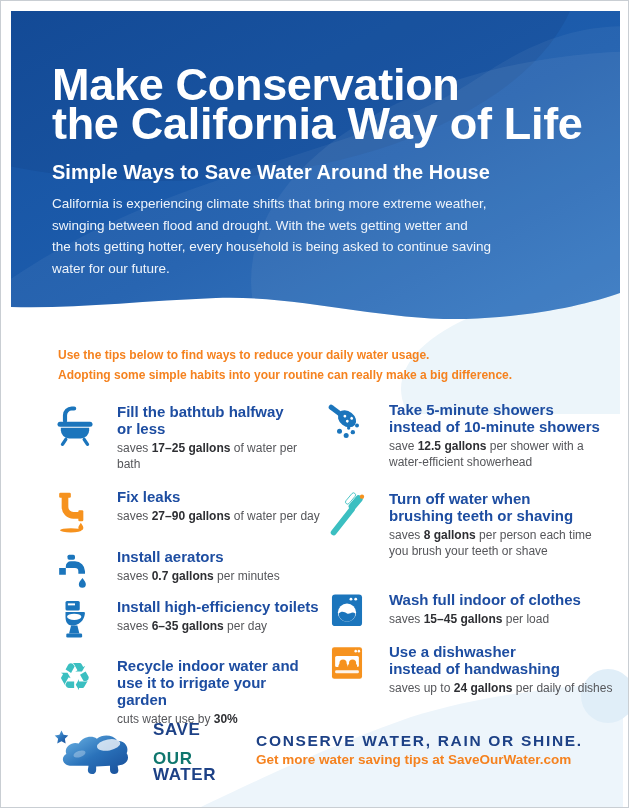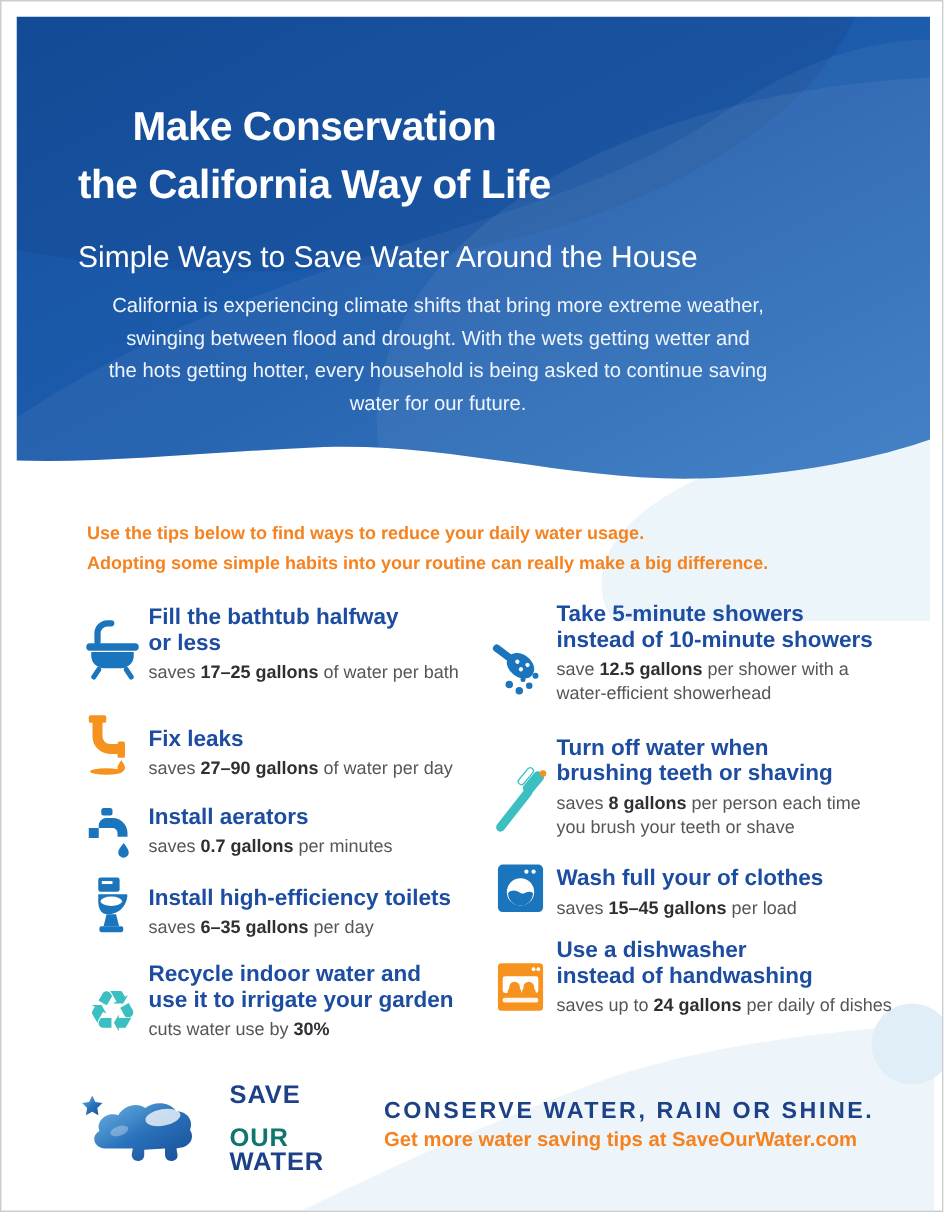--- a/index.html
+++ b/index.html
@@ -10,31 +10,31 @@
   }
   
   .blob-svg{position:absolute;z-index:0;display:block;}
   #blob-topright{left:10px;top:288px;}
   #blob-bottom{left:10px;top:670px;}
   #blob-circle{position:absolute;left:580px;top:668px;width:54px;height:54px;border-radius:50%;
     background:#e0eef8;z-index:0;}
   
   #header-svg{position:absolute;left:10px;top:10px;z-index:1;display:block;}
   .header-text{position:absolute;z-index:2;color:#ffffff;left:51px;}
-  #page-title{top:64px;font-size:27px;line-height:39px;font-weight:800;letter-spacing:-0.3px;white-space:pre-line;text-align:center;}
-  #page-subtitle{top:159px;font-size:20px;line-height:24px;font-weight:400;}
-  #page-paragraph{top:192px;width:480px;font-size:13.5px;line-height:21.5px;font-weight:400;white-space:pre-line;color:#eef4fb;text-align:center;}
+  #page-title{top:64px;font-size:45px;line-height:39px;font-weight:800;letter-spacing:-0.3px;white-space:pre-line;}
+  #page-subtitle{top:159px;font-size:20px;line-height:24px;font-weight:700;}
+  #page-paragraph{top:192px;width:480px;font-size:13.5px;line-height:21.5px;font-weight:400;white-space:pre-line;color:#eef4fb;}
   
   #intro{position:absolute;z-index:2;left:57px;top:344px;width:545px;
     font-size:12px;line-height:20px;font-weight:800;color:#f5821f;white-space:pre-line;}
   
   .tip-col{position:absolute;z-index:2;}
   #col-left{left:53px;top:402px;width:266px;}
   #col-right{left:325px;top:400px;width:290px;}
-  .tip{display:flex;gap:3px;align-items:flex-end;}
+  .tip{display:flex;gap:21px;align-items:flex-start;}
   .tip-icon{flex:0 0 42px;width:42px;display:flex;justify-content:center;}
   .tip-title{font-size:15px;line-height:17px;font-weight:800;color:#1d4da1;white-space:pre-line;}
   .tip-detail{font-size:12px;line-height:16px;color:#55565a;margin-top:3px;}
   .tip-detail b{color:#2e2f33;font-weight:700;}
   .pl{white-space:pre-line;}
   .glyph-recycle{font-family:"DejaVu Sans", sans-serif;font-size:38px;line-height:40px;color:#3bbfc1;font-weight:700;}
   
   #bear-svg{position:absolute;left:48px;top:708px;z-index:2;}
   #logo-text{position:absolute;left:152px;top:721px;z-index:2;font-weight:800;font-size:17px;line-height:16.5px;letter-spacing:0.6px;}
   #logo-text .w1,#logo-text .w3{color:#1d4186;}
@@ -182,21 +182,21 @@
         </svg>
       </div>
       <div class="tip-text">
         <div class="tip-title">Take 5-minute showers
 instead of 10-minute showers</div>
         <div class="tip-detail"><span class="pl">save </span><b class="pl">12.5 gallons</b><span class="pl"> per shower with a
 water-efficient showerhead</span></div>
       </div>
     </div>
 
-    <div class="tip" style="margin-bottom:14px">
+    <div class="tip" style="margin-bottom:32px">
       <div class="tip-icon">
         <svg width="40" height="50" viewBox="0 0 48 58" fill="#3bbfc1">
           <path d="M8 50 L30 22" stroke="#3bbfc1" stroke-width="7" stroke-linecap="round" fill="none"></path>
           <g transform="rotate(-50 34 14)">
             <rect x="24" y="10" width="20" height="9" rx="3.5"></rect>
             <rect x="26" y="4" width="16" height="5" rx="2.5" fill="#fff" stroke="#3bbfc1" stroke-width="1"></rect>
           </g>
           <circle cx="42" cy="7" r="2.6" fill="#f6921e"></circle>
         </svg>
       </div>
@@ -212,21 +212,21 @@
       <div class="tip-icon">
         <svg width="38" height="40" viewBox="0 0 48 50" fill="#1b75bc">
           <rect x="5" y="4" width="38" height="40" rx="4"></rect>
           <circle cx="35" cy="10" r="1.8" fill="#fff"></circle>
           <circle cx="29" cy="10" r="1.8" fill="#fff"></circle>
           <circle cx="24" cy="27" r="11.5" fill="#fff"></circle>
           <path d="M13.5 28 a10.5 10.5 0 0 0 21 0 c-4.5-3.5-7.5 2-10.5 0 c-3-2-7-3.5-10.5 0 z"></path>
         </svg>
       </div>
       <div class="tip-text">
-        <div class="tip-title">Wash full your of clothes</div>
+        <div class="tip-title">Wash full indoor of clothes</div>
         <div class="tip-detail"><span class="pl">saves </span><b class="pl">15–45 gallons</b><span class="pl"> per load</span></div>
       </div>
     </div>
 
     <div class="tip">
       <div class="tip-icon">
         <svg width="38" height="40" viewBox="0 0 48 50" fill="#f6921e">
           <rect x="5" y="5" width="38" height="40" rx="3"></rect>
           <circle cx="35" cy="10" r="1.6" fill="#fff"></circle>
           <circle cx="39" cy="10" r="1.6" fill="#fff"></circle>

